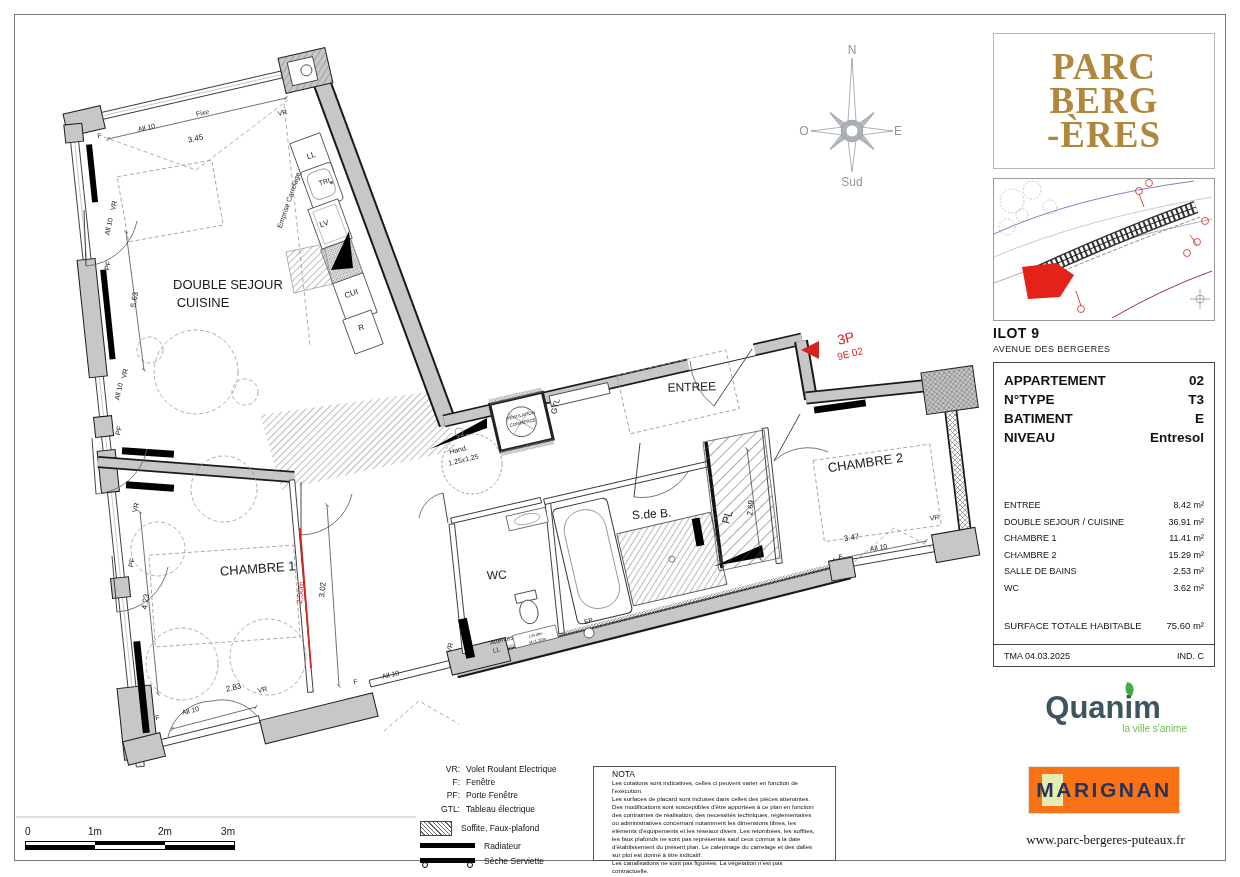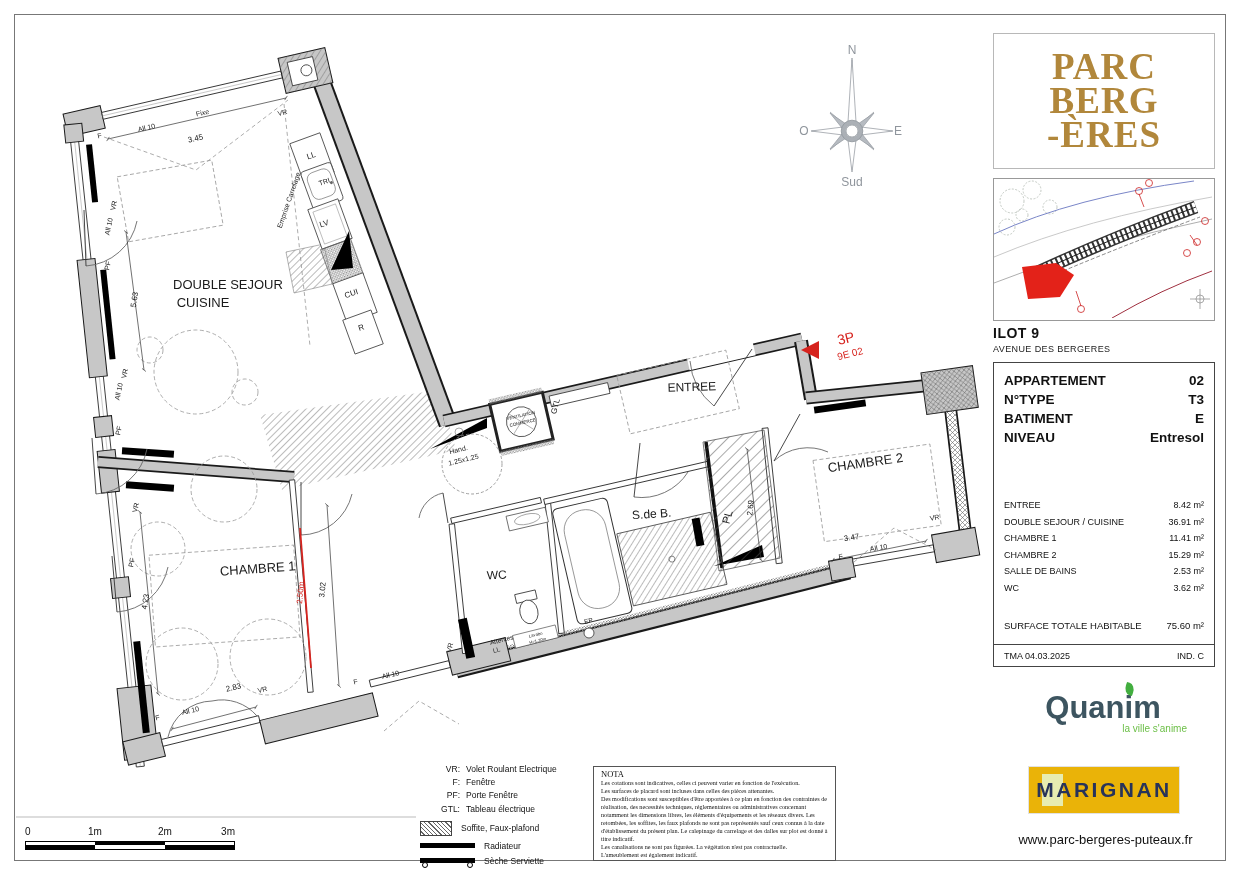--- a/index.html
+++ b/index.html
@@ -27,38 +27,38 @@
   .total-row{display:flex;justify-content:space-between;font-size:9.5px;font-weight:normal;margin-top:24px;}
   .info-footer{position:absolute;left:0;bottom:0;right:0;height:21px;border-top:1px solid #444;
                display:flex;justify-content:space-between;align-items:center;padding:0 10px;font-size:9px;}
 
   .quanim{left:993px;top:690px;width:220px;text-align:center;}
   .quanim-name{font-size:31px;font-weight:bold;color:#3d5560;position:relative;display:inline-block;letter-spacing:0;}
   .quanim-leaf{position:absolute;right:27px;top:-7px;width:9px;height:12px;background:#42ae3f;
                border-radius:0 70% 0 70%;transform:rotate(18deg);}
   .quanim-tag{font-size:10px;color:#6cbf47;text-align:right;width:168px;margin:-3px auto 0;}
 
-  .marignan{left:1028px;top:766px;width:150px;height:46px;background:#eab308;border:1px solid #e2e2e2;
+  .marignan{left:1028px;top:766px;width:150px;height:46px;background:#f97316;border:1px solid #e2e2e2;
             display:flex;align-items:center;justify-content:center;}
   .mar-accent{position:absolute;left:13px;top:7px;width:21px;height:32px;background:#e7ecb0;}
   .mar-text{position:relative;font-size:21px;font-weight:bold;color:#27335a;letter-spacing:2.5px;}
-  .url{left:993px;top:832px;width:225px;text-align:center;font-size:13px;color:#111;}
+  .url{left:993px;top:832px;width:225px;text-align:center;font-size:13px;color:#111;font-family:Liberation Serif, serif;}
 
   .legend{left:420px;top:763px;width:178px;font-size:8.5px;color:#111;}
   .lg-row{display:flex;line-height:13.2px;}
   .lg-abbr{width:40px;text-align:right;margin-right:6px;}
   .lg-swrow{display:flex;align-items:center;margin-top:5px;}
   .sw-hatch{width:30px;height:13px;border:1px solid #444;margin-right:9px;
             background:repeating-linear-gradient(45deg,#fff 0 2px,#666 2px 3px);}
   .sw-rad{width:55px;height:5px;background:#000;margin-right:9px;}
   .sw-seche{position:relative;width:55px;height:5px;background:#000;margin-right:9px;}
   .seche-dot{position:absolute;bottom:-5px;width:4px;height:4px;border:1px solid #000;border-radius:50%;background:#fff;}
   .seche-dot.l{left:2px;} .seche-dot.r{right:2px;}
 
-  .nota{left:593px;top:766px;width:243px;height:95px;border:1px solid #555;box-sizing:border-box;padding:2px 7px;font-family:Liberation Serif, serif;}
+  .nota{left:593px;top:766px;width:243px;height:95px;border:1px solid #555;box-sizing:border-box;padding:2px 18px;}
   .nota-title{font-size:8.5px;}
   .nota-body{font-size:6.15px;line-height:1.3;white-space:pre-line;color:#111;}
 
   .scalebar{left:25px;top:826px;width:210px;}
   .sb-labels{position:relative;height:13px;font-size:10px;}
   .sb-labels span{position:absolute;top:0;}
   .sb-l0{left:0;} .sb-l1{left:33.3%;transform:translateX(-50%);}
   .sb-l2{left:66.6%;transform:translateX(-50%);} .sb-l3{right:0;}
   .sb-bar{display:flex;height:7px;border:1px solid #000;margin-top:2px;}
   .sb-seg{flex:1;}

